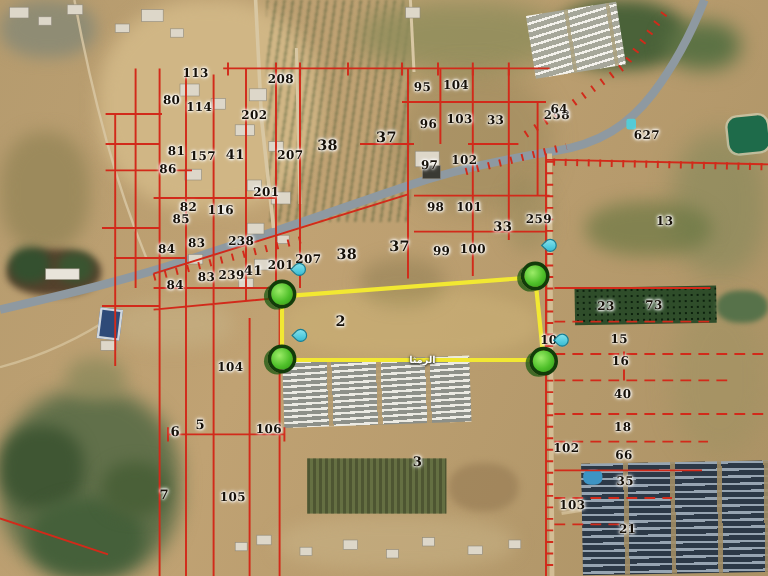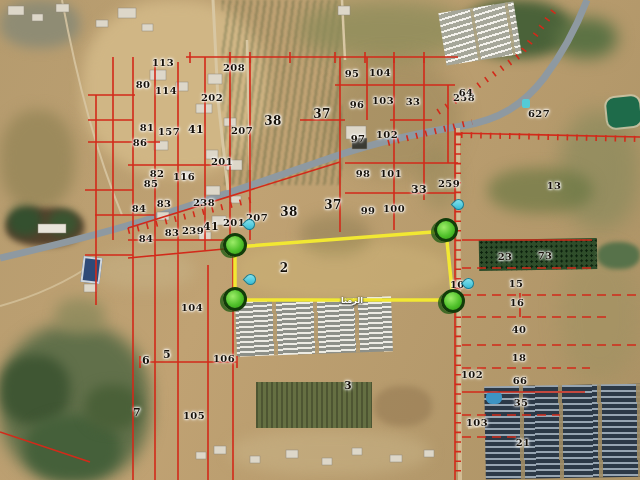--- a/index.html
+++ b/index.html
@@ -198,21 +198,21 @@
       <span class="plabel" style="left: 184px; top: 176px;">116</span>
       <span class="plabel" style="left: 137px; top: 183px; padding-left: 28px;">85</span>
       <span class="plabel" style="left: 363px; top: 173px;">98</span>
       <span class="plabel" style="left: 391px; top: 173px;">101</span>
       <span class="plabel" style="left: 449px; top: 183px;">259</span>
       <span class="plabel" style="left: 419px; top: 189px; font-size: 11px;">33</span>
       <span class="plabel" style="left: 506px; top: 185px; margin-left: 48px;">13</span>
       <span class="plabel" style="left: 539px; top: 113px;">627</span>
       <span class="plabel" style="left: 139px; top: 208px;">84</span>
       <span class="plabel" style="left: 164px; top: 203px;">83</span>
-      <span class="plabel" style="left: 204px; top: 202px;">238</span>
+      <span class="plabel" style="left: 188px; top: 202px; padding-left: 26px;">238</span>
       <span class="plabel" style="left: 333px; top: 205px; font-size: 12px;">37</span>
       <span class="plabel" style="left: 289px; top: 212px; font-size: 12px;">38</span>
       <span class="plabel" style="left: 368px; top: 210px;">99</span>
       <span class="plabel" style="left: 394px; top: 208px;">100</span>
       <span class="plabel" style="left: 257px; top: 217px;">207</span>
       <span class="plabel" style="left: 234px; top: 222px;">201</span>
       <span class="plabel" style="left: 211px; top: 226px; font-size: 11px;">41</span>
       <span class="plabel" style="left: 193px; top: 230px;">239</span>
       <span class="plabel" style="left: 172px; top: 232px;">83</span>
       <span class="plabel" style="left: 146px; top: 238px;">84</span>

